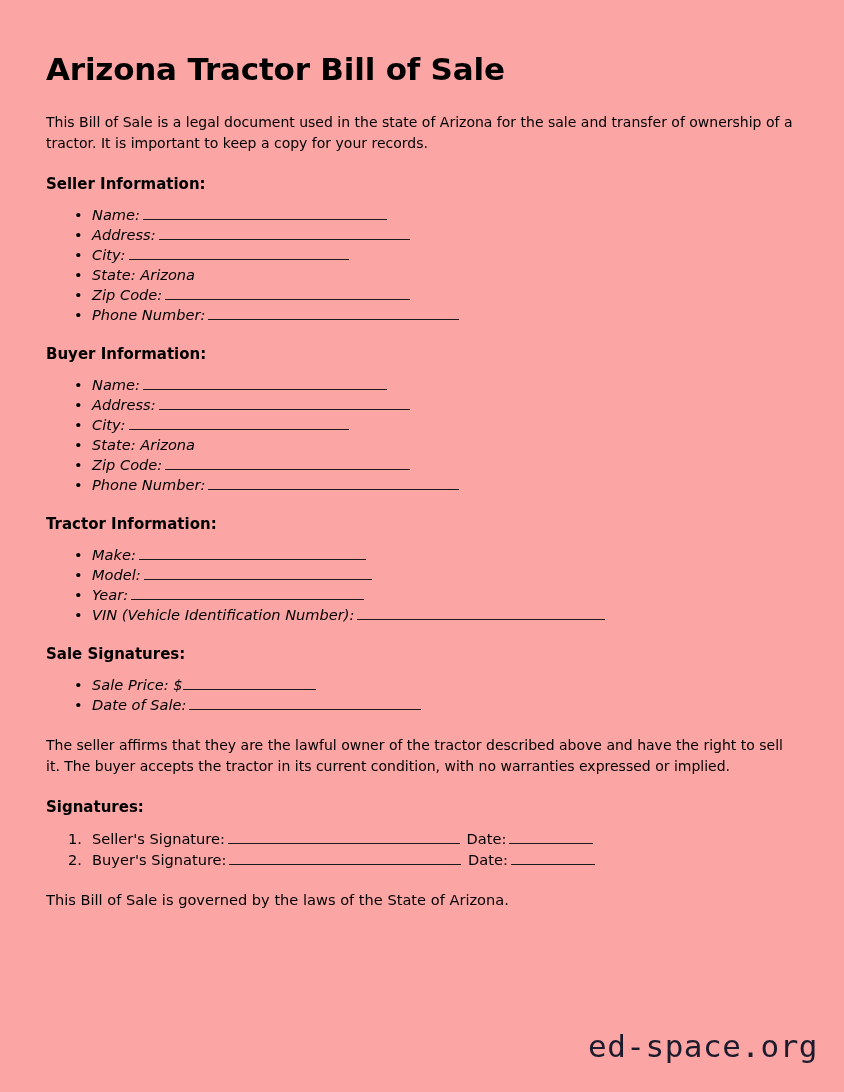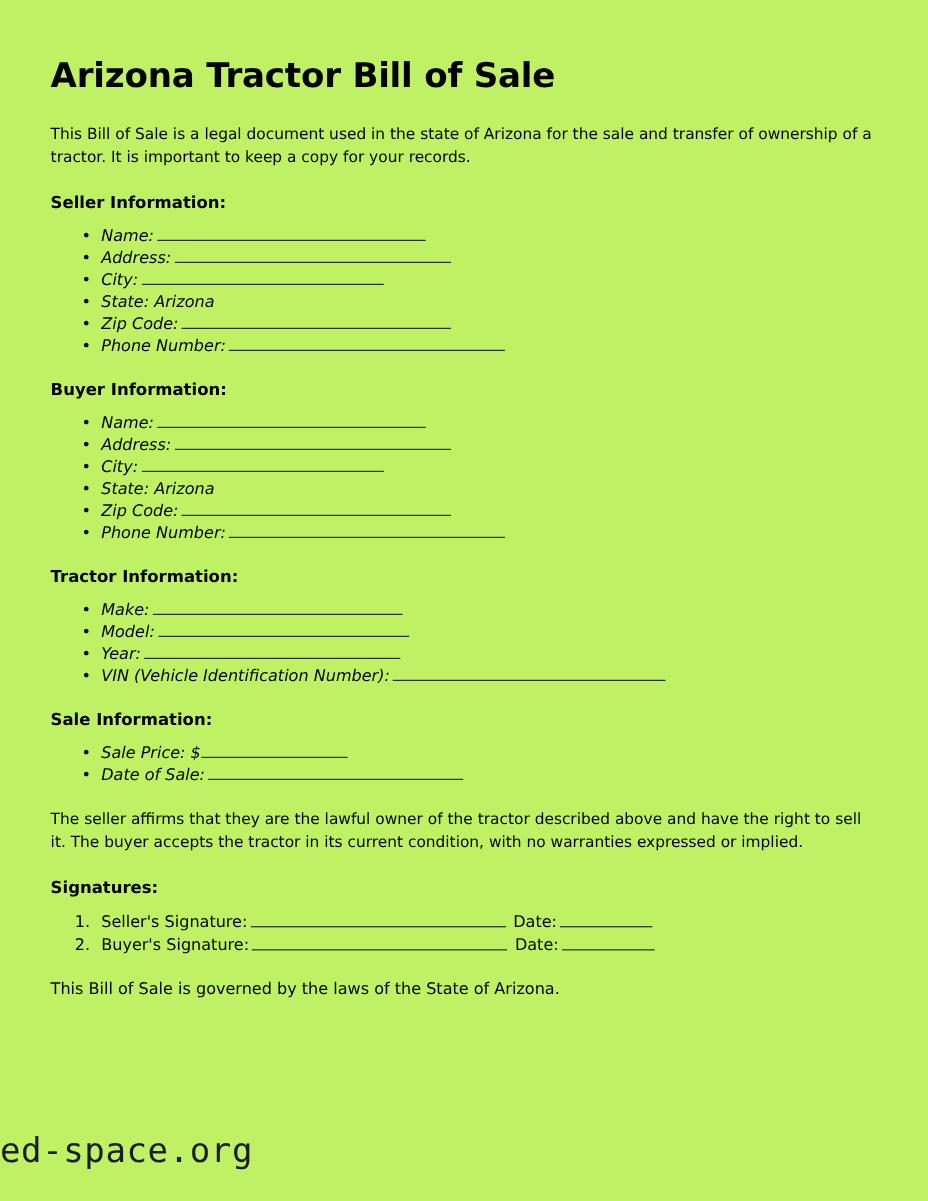--- a/index.html
+++ b/index.html
@@ -13,21 +13,21 @@
     position: relative;
     font-family: "DejaVu Sans", "Liberation Sans", sans-serif;
     color: #000000;
     overflow: hidden;
   }
   .page {
     position: absolute;
     left: 0; top: 0;
     width: 844px;
     height: 1092px;
-    background: #bef264;
+    background: #fca5a5;
   }
   .content {
     position: absolute;
     left: 46px;
     top: 52px;
     width: 760px;
   }
 
   h1.doc-title {
     font-size: 31px;
@@ -121,21 +121,21 @@
     font-size: 14.6px;
     line-height: 20px;
     margin: 0;
   }
 
   .watermark {
     position: absolute;
     left: 0;
     right: 26px;
     top: 1028px;
-    text-align: left;
+    text-align: right;
     font-family: "DejaVu Sans Mono", "Liberation Mono", monospace;
     font-size: 31px;
     color: #1b1b2b;
     letter-spacing: 0.5px;
     white-space: nowrap;
   }
 </style>
 </head>
 <body>
 
@@ -167,21 +167,21 @@
     </ul>
 
     <h2 class="section-head">Tractor Information:</h2>
     <ul class="field-list">
       <li><span>Make:</span><span class="blank w-make"></span></li>
       <li><span>Model:</span><span class="blank w-model"></span></li>
       <li><span>Year:</span><span class="blank w-year"></span></li>
       <li><span>VIN (Vehicle Identification Number):</span><span class="blank w-vin"></span></li>
     </ul>
 
-    <h2 class="section-head">Sale Information:</h2>
+    <h2 class="section-head">Sale Signatures:</h2>
     <ul class="field-list">
       <li><span>Sale Price: $</span><span class="blank w-price nogap"></span></li>
       <li><span>Date of Sale:</span><span class="blank w-date"></span></li>
     </ul>
 
     <p class="para">The seller affirms that they are the lawful owner of the tractor described above and have the right to sell it. The buyer accepts the tractor in its current condition, with no warranties expressed or implied.</p>
 
     <h2 class="section-head">Signatures:</h2>
     <ol class="sig-list">
       <li><span>Seller's Signature:</span><span class="blank w-sig"></span>&nbsp;<span>Date:</span><span class="blank w-sigdate"></span></li>

